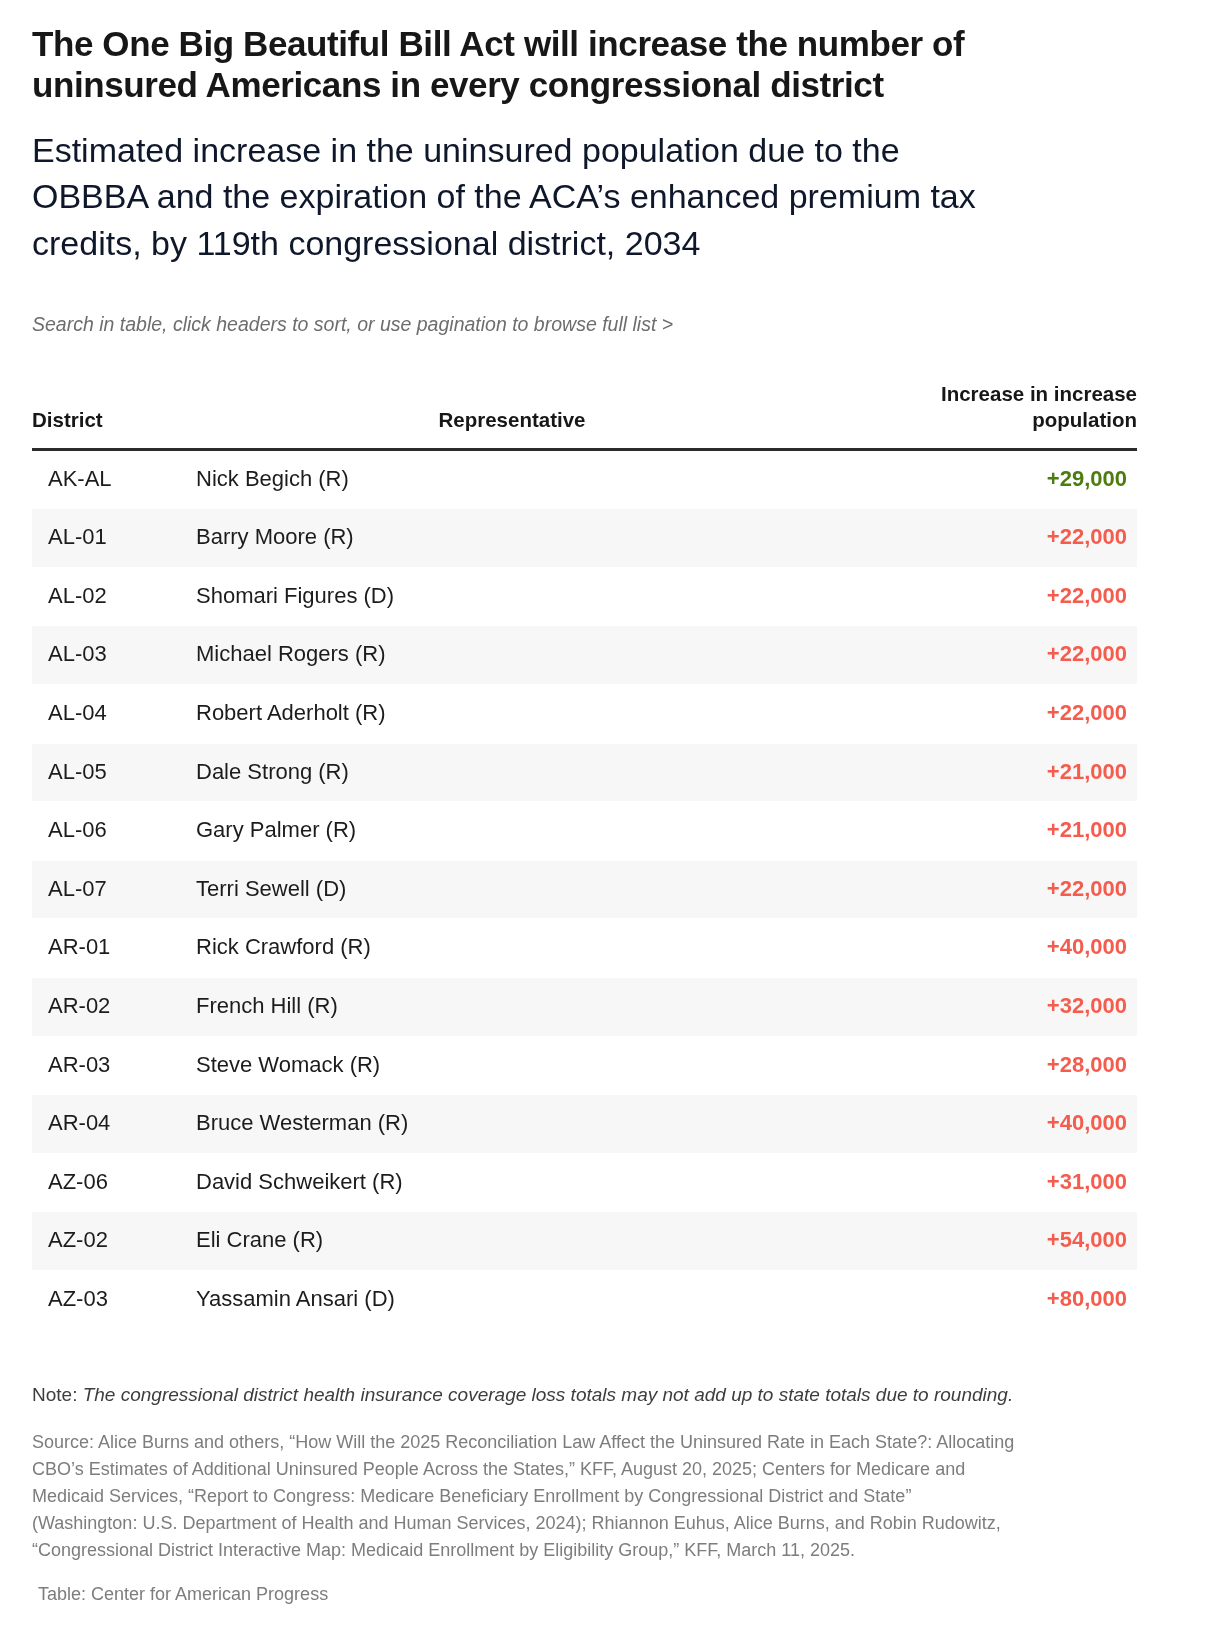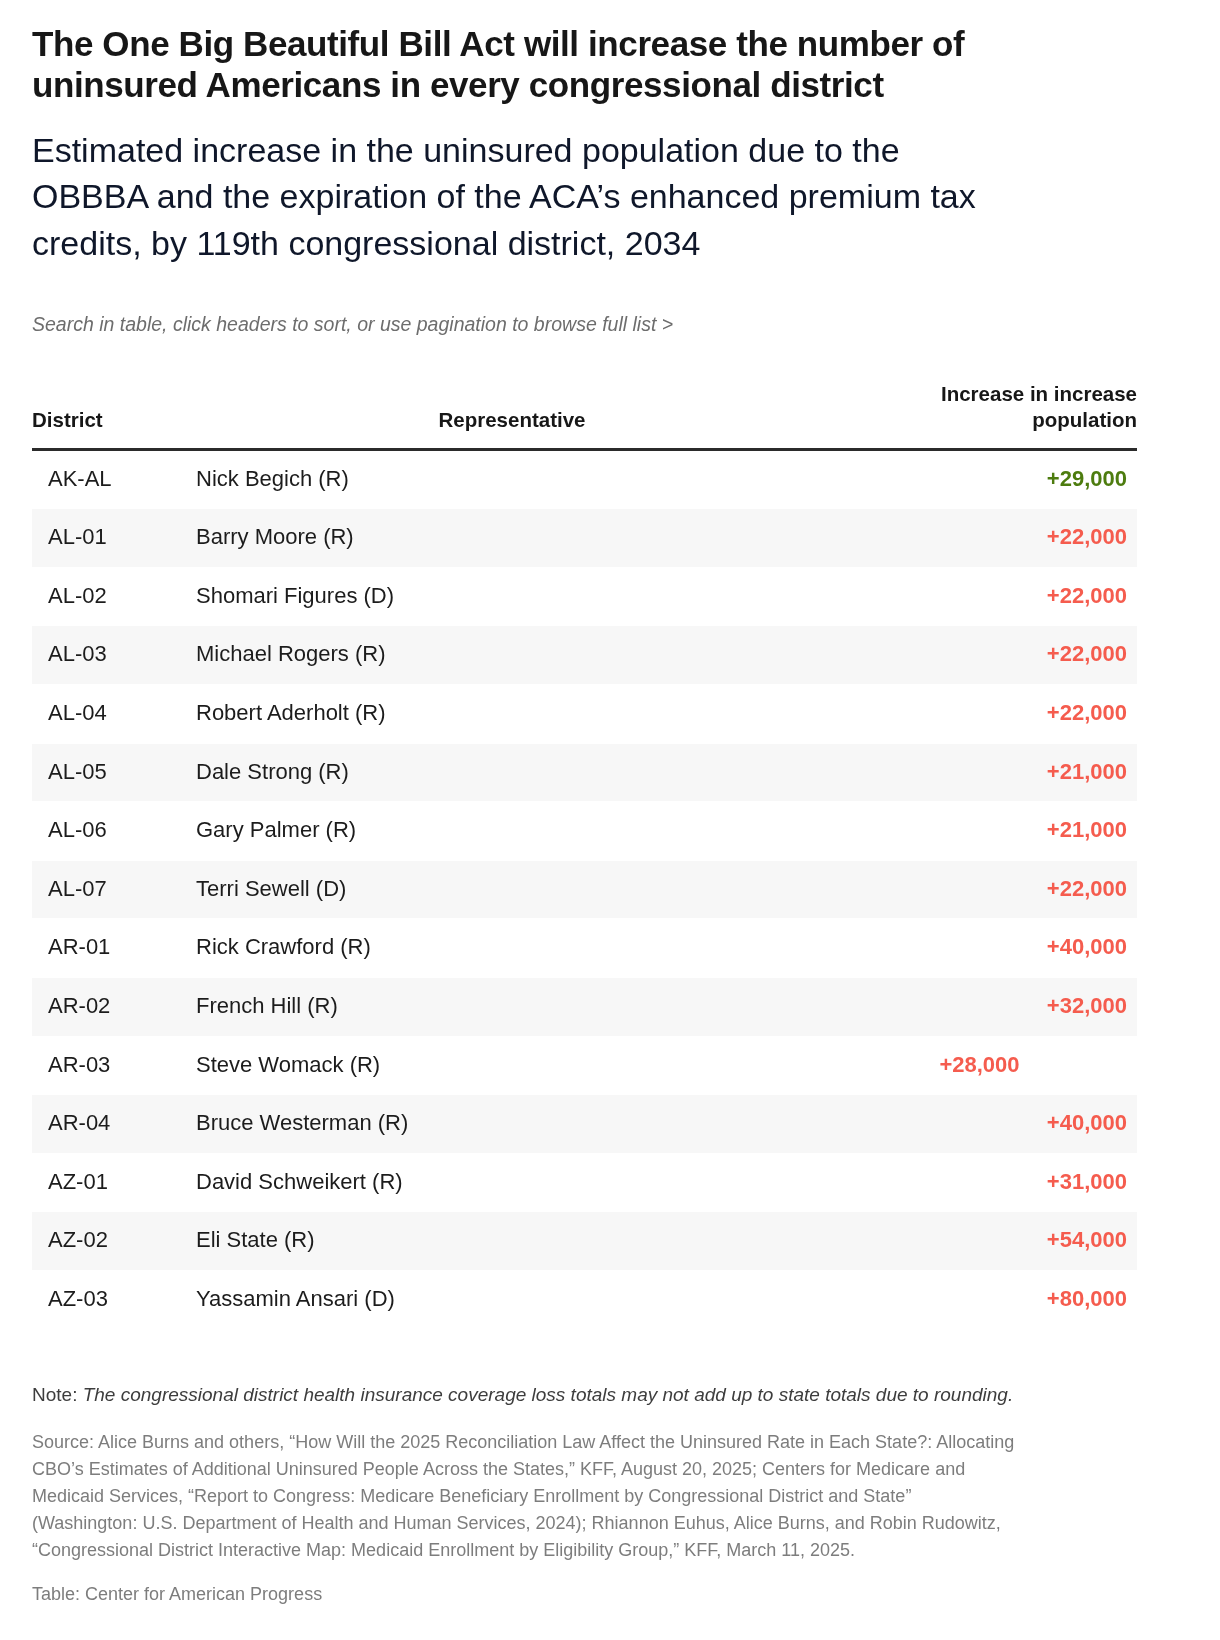--- a/index.html
+++ b/index.html
@@ -110,21 +110,21 @@
   .source-line {
     font-size: 18px;
     line-height: 1.5;
     color: #7d7d7d;
     margin: 0 0 18px 0;
   }
   .table-credit {
     font-size: 18px;
     line-height: 1.4;
     color: #7d7d7d;
-    margin: 0;
+    margin: 6px;
   }
 </style>
 </head>
 <body>
 
 <div class="page">
 
   <h1 class="chart-title">The One Big Beautiful Bill Act will increase the number of uninsured Americans in every congressional district</h1>
 
   <p class="chart-subtitle">Estimated increase in the uninsured population due to the OBBBA and the expiration of the ACA’s enhanced premium tax credits, by 119th congressional district, 2034</p>
@@ -187,35 +187,35 @@
             <td class="c-value" style="color: rgb(245, 92, 78);">+40,000</td>
           </tr>
           <tr class="stripe" style="background: rgb(247, 247, 247);">
             <td class="c-district">AR-02</td>
             <td class="c-rep">French Hill (R)</td>
             <td class="c-value" style="color: rgb(245, 92, 78);">+32,000</td>
           </tr>
           <tr>
             <td class="c-district">AR-03</td>
             <td class="c-rep">Steve Womack (R)</td>
-            <td class="c-value" style="color: rgb(245, 92, 78); text-align: center;">+28,000</td>
+            <td class="c-value" style="color: rgb(245, 92, 78);">+28,000</td>
           </tr>
           <tr class="stripe" style="background: rgb(247, 247, 247);">
             <td class="c-district">AR-04</td>
             <td class="c-rep">Bruce Westerman (R)</td>
             <td class="c-value" style="color: rgb(245, 92, 78);">+40,000</td>
           </tr>
           <tr>
-            <td class="c-district">AZ-01</td>
+            <td class="c-district">AZ-06</td>
             <td class="c-rep">David Schweikert (R)</td>
             <td class="c-value" style="color: rgb(245, 92, 78);">+31,000</td>
           </tr>
           <tr class="stripe" style="background: rgb(247, 247, 247);">
             <td class="c-district">AZ-02</td>
-            <td class="c-rep">Eli State (R)</td>
+            <td class="c-rep">Eli Crane (R)</td>
             <td class="c-value" style="color: rgb(245, 92, 78);">+54,000</td>
           </tr>
           <tr>
             <td class="c-district">AZ-03</td>
             <td class="c-rep">Yassamin Ansari (D)</td>
             <td class="c-value" style="color: rgb(245, 92, 78);">+80,000</td>
           </tr>
         </tbody>
     </table>
   </div>

